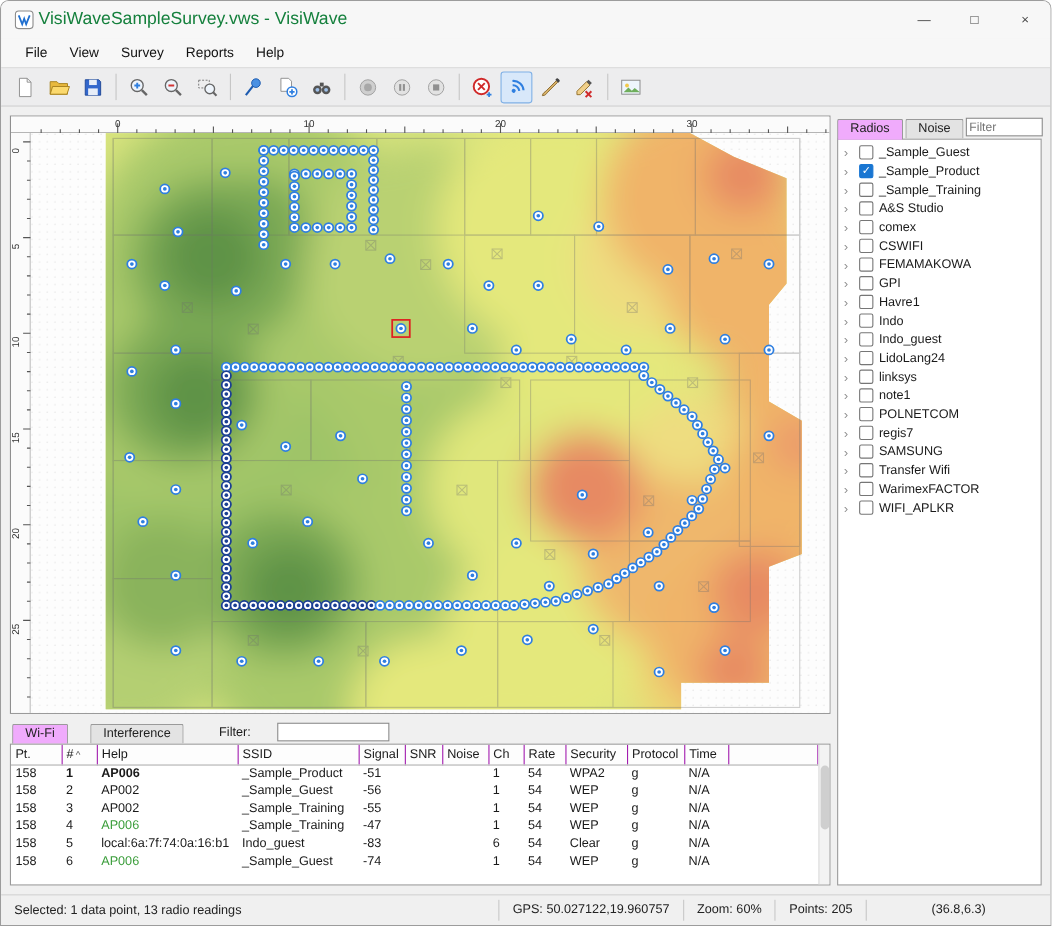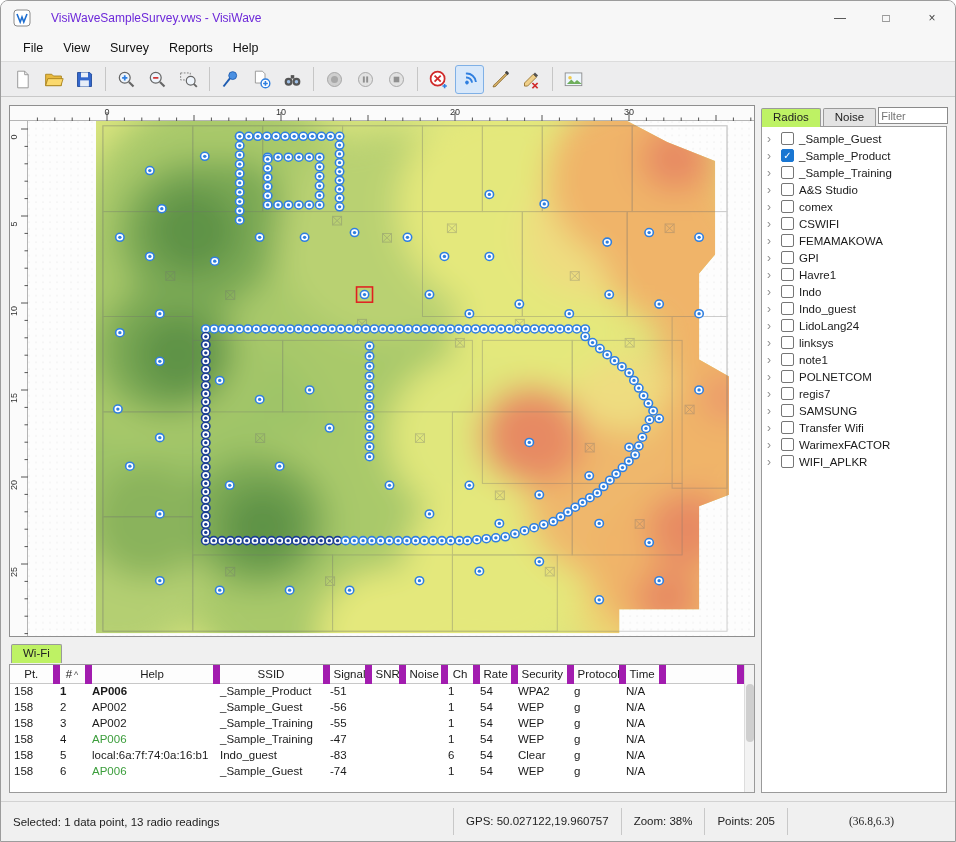--- a/index.html
+++ b/index.html
@@ -5,21 +5,21 @@
   html,body{margin:0;padding:0;background:#ffffff;}
   *{box-sizing:border-box;}
   .window{
     width:956px;height:842px;border:1px solid #9c9c9c;border-radius:8px 8px 0 0;
     background:#f0f0f0;display:flex;flex-direction:column;overflow:hidden;
     font-family:"Liberation Sans","DejaVu Sans",sans-serif;color:#1a1a1a;
   }
   
   .titlebar{height:34px;background:#f7f7f7;display:flex;align-items:center;padding-left:12px;flex:0 0 auto;}
   .app-icon{width:18px;height:18px;display:inline-flex;}
-  .title{font-size:12px;color:#6d28d9;margin-left:20px;}
+  .title{font-size:16px;color:#15803d;margin-left:4px;}
   .win-controls{margin-left:auto;display:flex;height:100%;}
   .winbtn{width:46px;height:100%;display:flex;align-items:center;justify-content:center;
     background:none;border:none;font-size:12px;color:#454545;font-family:inherit;}
   
   .menubar{height:26px;background:#f7f7f7;display:flex;align-items:center;padding-left:12px;flex:0 0 auto;}
   .menu-item{font-size:12.5px;padding:3px 10px;color:#111;}
   
   .toolbar{height:36px;background:#ededee;border-top:1px solid #dcdcdc;border-bottom:1px solid #c9c9c9;
     display:flex;align-items:center;padding-left:6px;flex:0 0 auto;}
   .tb-btn{width:29px;height:29px;display:flex;align-items:center;justify-content:center;
@@ -30,29 +30,29 @@
   .content{flex:1;display:flex;padding:8px;gap:6px;background:#f0f0f0;min-height:0;}
   .left-col{flex:1;display:flex;flex-direction:column;gap:6px;min-width:0;}
   .map-region{flex:1;background:#fff;border:1px solid #8f8f8f;display:flex;flex-direction:column;min-height:0;}
   .ruler-top{height:15px;background:#fbfbfb;border-bottom:1px solid #b5b5b5;flex:0 0 auto;}
   .map-row{flex:1;display:flex;min-height:0;}
   .ruler-left{width:18px;background:#fbfbfb;border-right:1px solid #b5b5b5;flex:0 0 auto;}
   .map-canvas{flex:1;position:relative;overflow:hidden;background:#fff;}
   .map-canvas svg{display:block;width:100%;height:100%;}
   
   .bottom-panel{height:150px;display:flex;flex-direction:column;flex:0 0 auto;}
-  .bp-tabs{height:21px;display:flex;align-items:flex-start;gap:2px;padding-left:2px;flex-direction:column;}
+  .bp-tabs{height:21px;display:flex;align-items:flex-end;gap:20px;padding-left:2px;}
   .tab{font-size:11.5px;padding:2px 11px 3px;background:#e3e3e3;border:1px solid #9a9a9a;border-bottom:none;
     border-radius:2px 2px 0 0;color:#222;}
-  .tab.active{background:#bef264;position:relative;top:1px;padding-bottom:4px;}
+  .tab.active{background:#f0abfc;position:relative;top:1px;padding-bottom:4px;}
   .filter-label{font-size:11.5px;margin-left:12px;padding-bottom:4px;}
   .filter-input{width:102px;height:17px;border:1px solid #8a8a8a;font-size:11px;margin:0 0 2px 4px;background:#fff;font-family:inherit;}
   .table-wrap{flex:1;background:#fff;border:1px solid #9a9a9a;overflow:hidden;position:relative;}
   table{border-collapse:collapse;table-layout:fixed;width:calc(100% - 10px);font-size:11.5px;}
-  th{font-weight:normal;text-align:center;padding:2px 4px;height:18px;border-right:7px solid #a21caf;
+  th{font-weight:normal;text-align:left;padding:2px 4px;height:18px;border-right:1px solid #a21caf;
     border-bottom:1px solid #c8c8c8;background:#fdfdfd;white-space:nowrap;overflow:hidden;}
   td{padding:1px 4px;height:16px;white-space:nowrap;overflow:hidden;}
   .al-right{text-align:left;}
   .b{font-weight:bold;}
   .name-bold{font-weight:bold;}
   .name-green{color:#3c9e3c;}
   .sort-caret{font-size:9px;color:#555;margin-left:2px;}
   .vscroll{position:absolute;top:0;right:0;width:10px;height:100%;background:#f3f3f3;border-left:1px solid #ddd;}
   .vthumb{position:absolute;top:19px;left:1px;width:8px;height:58px;background:#cfcfcf;border-radius:4px;}
   
@@ -63,25 +63,25 @@
   .radio-item{display:flex;align-items:center;height:17px;padding-left:5px;gap:5px;font-size:11.5px;}
   .chevron{color:#8f8f8f;font-size:12px;width:9px;line-height:1;}
   .checkbox{width:13px;height:13px;border:1px solid #767676;background:#fff;border-radius:2px;flex:0 0 auto;
     display:flex;align-items:center;justify-content:center;font-size:10px;color:#fff;}
   .checkbox.checked{background:#1976d2;border-color:#1976d2;}
   .transparency-row{height:26px;display:flex;align-items:center;gap:6px;padding-top:6px;font-size:11.5px;}
   .slider{flex:1;height:14px;position:relative;}
   .slider-track{position:absolute;left:0;right:0;top:6px;height:2px;background:#9a9a9a;}
   .slider-handle{position:absolute;left:68%;top:0;width:8px;height:14px;background:#2f7fe0;border-radius:3px;}
   
-  .statusbar{height:40px;background:#f0f0f0;border-top:1px solid #d2d2d2;display:flex;align-items:center;
+  .statusbar{height:28px;background:#f0f0f0;border-top:1px solid #d2d2d2;display:flex;align-items:center;
     font-size:11.5px;color:#222;flex:0 0 auto;}
   .sb-left{flex:1;padding-left:12px;}
   .sb-seg{border-left:1px solid #c8c8c8;padding:0 12px;height:70%;display:flex;align-items:center;white-space:nowrap;}
-  .sb-coords{width:168px;justify-content:center;font-family:Liberation Serif, serif;}
+  .sb-coords{width:168px;justify-content:center;}
 </style>
 </head>
 <body>
 
 <div class="window">
 
   <div class="titlebar">
     <span class="app-icon">
       <svg viewBox="0 0 18 18" width="18" height="18">
           <rect x="1" y="1" width="16" height="16" rx="3" fill="#fff" stroke="#8a8a8a"></rect>
@@ -1231,18 +1231,18 @@
             <span class="checkbox"></span>
             <span class="radio-label">WIFI_APLKR</span>
           </div>
         </div>
     </div>
   </div>
 
   <div class="statusbar">
     <span class="sb-left">Selected: 1 data point, 13 radio readings</span>
     <span class="sb-seg">GPS: 50.027122,19.960757</span>
-    <span class="sb-seg">Zoom: 38%</span>
+    <span class="sb-seg">Zoom: 60%</span>
     <span class="sb-seg">Points: 205</span>
     <span class="sb-seg sb-coords">(36.8,6.3)</span>
   </div>
 
 </div>
 
 </body></html>

